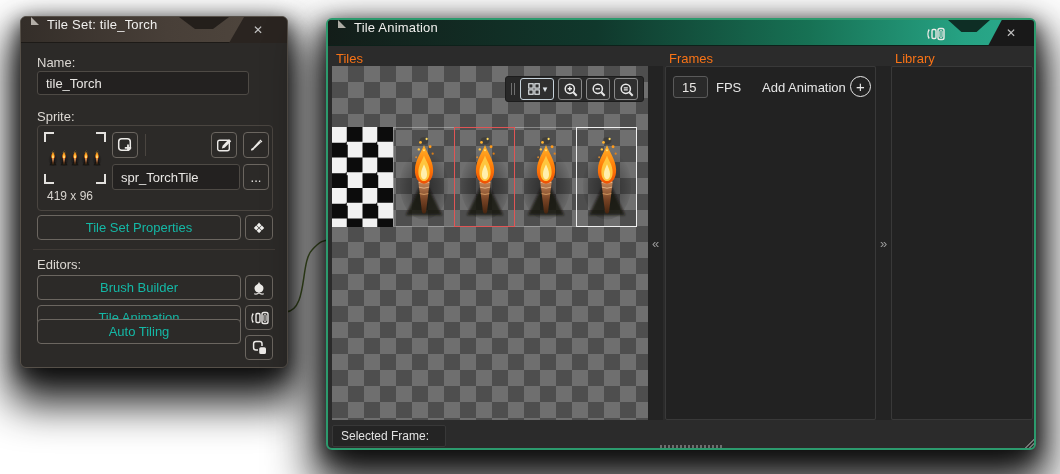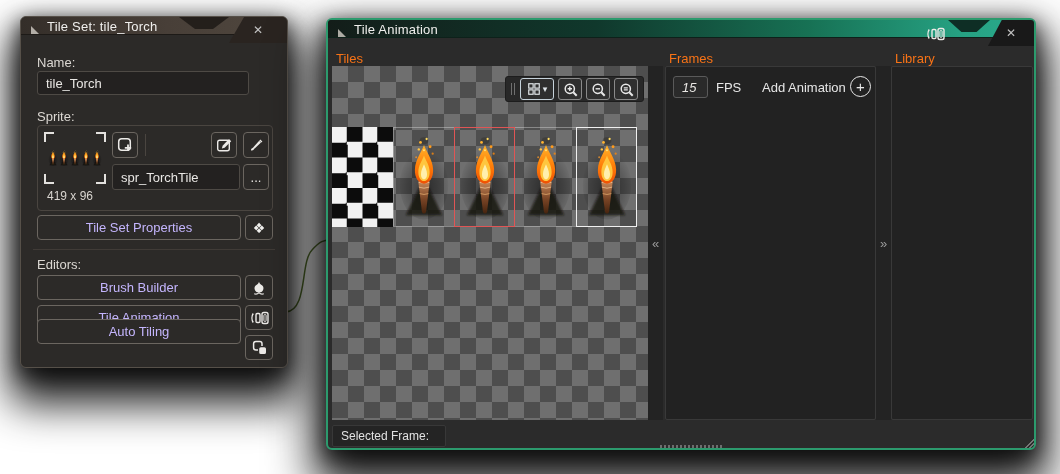--- a/index.html
+++ b/index.html
@@ -4,22 +4,22 @@
 <style>
   * { margin:0; padding:0; box-sizing:border-box; }
   html,body { width:1060px; height:474px; background:#ffffff; overflow:hidden;
               font-family:"Liberation Sans", sans-serif; }
 
   
   #wire { position:absolute; left:0; top:0; width:1060px; height:474px; z-index:5; pointer-events:none; }
 
   
   .window { position:absolute; border-radius:6px; }
-  .titlebar { position:absolute; left:0; top:0; right:0; height:18px;
-              display:flex; align-items:flex-end; gap:8px; padding-left:10px;
+  .titlebar { position:absolute; left:0; top:0; right:0; height:26px;
+              display:flex; align-items:flex-start; gap:8px; padding-left:10px;
               border-radius:5px 5px 0 0; }
   .collapse-tri { width:0; height:0; border-bottom:8px solid #c9c4bd; border-right:8px solid transparent; opacity:.85; }
   .title-text { font-size:13px; color:#f0efed; letter-spacing:.2px; }
   .notch { position:absolute; top:0; height:12px; }
   .tab-x { position:absolute; top:0; right:0; height:26px; display:flex; align-items:center; justify-content:center;
            border-top-right-radius:5px; }
   .x-glyph { font-size:12px; color:#c2c2c2; }
 
   
   #win-left { left:20px; top:16px; width:268px; height:352px; z-index:10;
@@ -38,21 +38,21 @@
            display:flex; align-items:center; justify-content:center; gap:1px; }
   .corner { position:absolute; width:10px; height:10px; border-color:#e3e1de; border-style:solid; }
   .c-tl { left:0; top:0; border-width:2px 0 0 2px; }
   .c-tr { right:0; top:0; border-width:2px 2px 0 0; }
   .c-bl { left:0; bottom:0; border-width:0 0 2px 2px; }
   .c-br { right:0; bottom:0; border-width:0 2px 2px 0; }
   .icon-btn { position:absolute; width:26px; height:26px; background:#2c2a28; border:1px solid #6b6660;
               border-radius:4px; display:flex; align-items:center; justify-content:center; cursor:pointer; }
   .size-label { position:absolute; font-size:12px; color:#d8d4cf; }
   .wide-btn { position:absolute; height:25px; background:#2c2a28; border:1px solid #6b6660; border-radius:4px;
-              display:flex; align-items:center; justify-content:center; font-size:13px; color:#c4b5fd; cursor:pointer; }
+              display:flex; align-items:center; justify-content:center; font-size:13px; color:#14b8a6; cursor:pointer; }
   .sq-btn { position:absolute; width:28px; height:25px; background:#2c2a28; border:1px solid #6b6660; border-radius:4px;
             display:flex; align-items:center; justify-content:center; color:#efeeec; cursor:pointer; }
   .divider-h { position:absolute; left:12px; right:12px; height:1px; background:#403b37; }
   .diamond-glyph { font-size:14px; line-height:1; color:#f0efed; }
 
   
   #win-right { left:326px; top:18px; width:710px; height:432px; z-index:10;
                background:#2b2b2b; border:2px solid #2c9a6d;
                box-shadow:0 26px 46px 12px rgba(0,0,0,.88), 0 6px 20px 2px rgba(0,0,0,.65); }
   #win-right .titlebar { background:linear-gradient(90deg,#131d19,#10382c 38%,#177154 68%,#26a283 90%,#2bab8d);
@@ -87,21 +87,21 @@
   .tool-btn { height:22px; background:#2f2f2f; border:1px solid #8a8a8a; border-radius:3px;
               display:flex; align-items:center; justify-content:center; cursor:pointer; }
   .tool-btn.zoom { width:24px; }
   .tool-btn.grid-sel { width:34px; border-color:#c6d2da; gap:2px; }
   .caret { font-size:9px; color:#dfe5e9; line-height:1; }
 
   .splitter { position:absolute; top:46px; width:15px; height:354px; background:#232323;
               display:flex; align-items:center; justify-content:center; cursor:col-resize; }
   .splitter span { color:#9a9a9a; font-size:13px; }
 
-  #fps-input { left:7px; top:9px; width:35px; height:22px; background:#2a2a2a; border:1px solid #5a5a5a;font-style:italic; }
+  #fps-input { left:7px; top:9px; width:35px; height:22px; background:#2a2a2a; border:1px solid #5a5a5a; }
   .inline-label { position:absolute; font-size:13px; color:#e6e6e6; }
   #add-anim-btn { position:absolute; left:184px; top:9px; width:21px; height:21px; border:1.6px solid #e9e9e9;
                   border-radius:50%; display:flex; align-items:center; justify-content:center;
                   color:#e9e9e9; font-size:15px; line-height:1; cursor:pointer; }
 
   .status-box { position:absolute; top:405px; height:22px; background:#242424; border:1px solid #383838;
                 border-radius:2px; font-size:12px; color:#e2e2e2; line-height:20px; padding-left:8px; }
 
   #grip-dots { position:absolute; bottom:0px; left:47%; width:64px; height:3px;
                background:repeating-linear-gradient(90deg,#6e6e6e 0 2px,transparent 2px 4px); }

